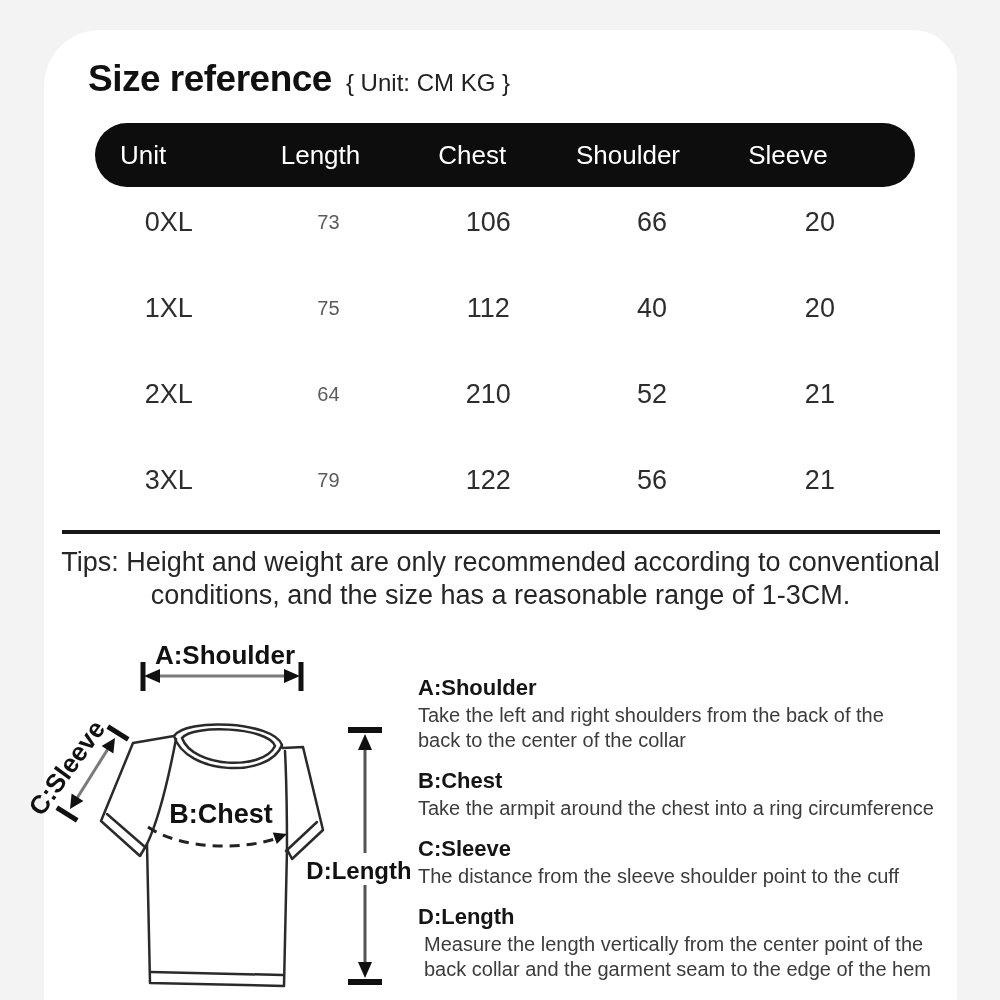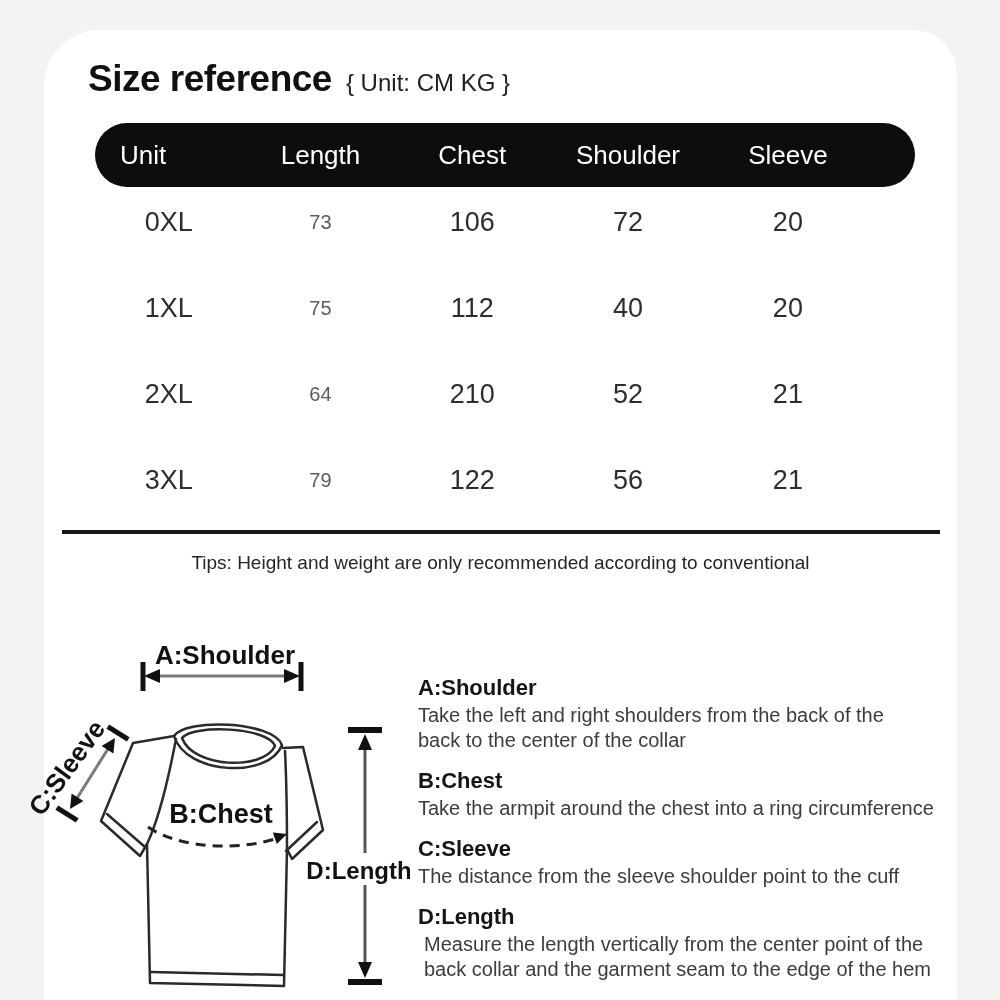--- a/index.html
+++ b/index.html
@@ -9,25 +9,25 @@
   .title-row{position:absolute;left:44px;top:28px;display:flex;align-items:baseline;gap:14px;white-space:nowrap;}
   .title{font-size:37px;font-weight:bold;color:#111;letter-spacing:-0.5px;}
   .unit{font-size:24px;color:#222;text-align:center;}
   .thead{position:absolute;left:51px;top:93px;width:820px;height:64px;background:#0d0d0d;border-radius:32px;
          display:grid;grid-template-columns:18% 19% 18% 20% 19%;align-items:center;
          color:#ffffff;font-size:26px;}
   .thead .c0{padding-left:25px;text-align:left;}
   .hc{text-align:center;}
   .rows{position:absolute;left:51px;top:149px;width:820px;}
   .trow{display:grid;grid-template-columns:18% 19% 18% 20% 19%;align-items:center;height:86px;
-        font-size:27px;color:#2d2d2d;}
+        font-size:27px;color:#2d2d2d;gap:8px;}
   .trow span{text-align:center;}
   .val-length{color:#5c5c5c;font-size:20px;}
   .divider{position:absolute;left:18px;top:500px;width:878px;height:4px;background:#171717;}
-  .tips{position:absolute;left:0;top:516px;width:913px;text-align:center;font-size:19px;
+  .tips{position:absolute;left:0;top:516px;width:913px;text-align:center;font-size:27px;
         line-height:33px;color:#262626;}
   .diagram{position:absolute;left:-14px;top:601px;width:380px;height:395px;}
   .measurements{position:absolute;left:374px;top:644px;width:552px;}
   .m-block{margin:0 0 14px 0;}
   .m-head{font-size:22px;font-weight:bold;line-height:27px;color:#151515;}
   .m-body{font-size:20px;line-height:25px;color:#3c3c3c;margin-top:2px;}
   .m-body.w-a{max-width:470px;}
   .m-body.w-b{max-width:560px;}
   .m-body.w-c{max-width:560px;}
   .m-body.w-d{max-width:540px;margin-left:6px;}
@@ -50,21 +50,21 @@
       <span class="hc">Chest</span>
       <span class="hc">Shoulder</span>
       <span class="hc">Sleeve</span>
     </div>
 
     <div class="rows">
       <div class="trow">
         <span>0XL</span>
         <span class="val-length">73</span>
         <span>106</span>
-        <span>72</span>
+        <span>66</span>
         <span>20</span>
       </div>
       <div class="trow">
         <span>1XL</span>
         <span class="val-length">75</span>
         <span>112</span>
         <span>40</span>
         <span>20</span>
       </div>
       <div class="trow">
@@ -80,20 +80,21 @@
         <span>122</span>
         <span>56</span>
         <span>21</span>
       </div>
     </div>
 
     <div class="divider"></div>
 
     <div class="tips">
       <div>Tips: Height and weight are only recommended according to conventional</div>
+      <div>conditions, and the size has a reasonable range of 1-3CM.</div>
     </div>
 
     <svg class="diagram" viewBox="0 0 380 395">
 
       <text x="195" y="33" text-anchor="middle" font-size="26" font-weight="bold" fill="#111">A:Shoulder</text>
       <g>
         <line x1="113" y1="31" x2="113" y2="60" stroke="#111" stroke-width="5"></line>
         <line x1="271" y1="31" x2="271" y2="60" stroke="#111" stroke-width="5"></line>
         <line x1="120" y1="45" x2="264" y2="45" stroke="#7a7a7a" stroke-width="3"></line>
         <polygon points="114,45 130,38 130,52" fill="#111"></polygon>

